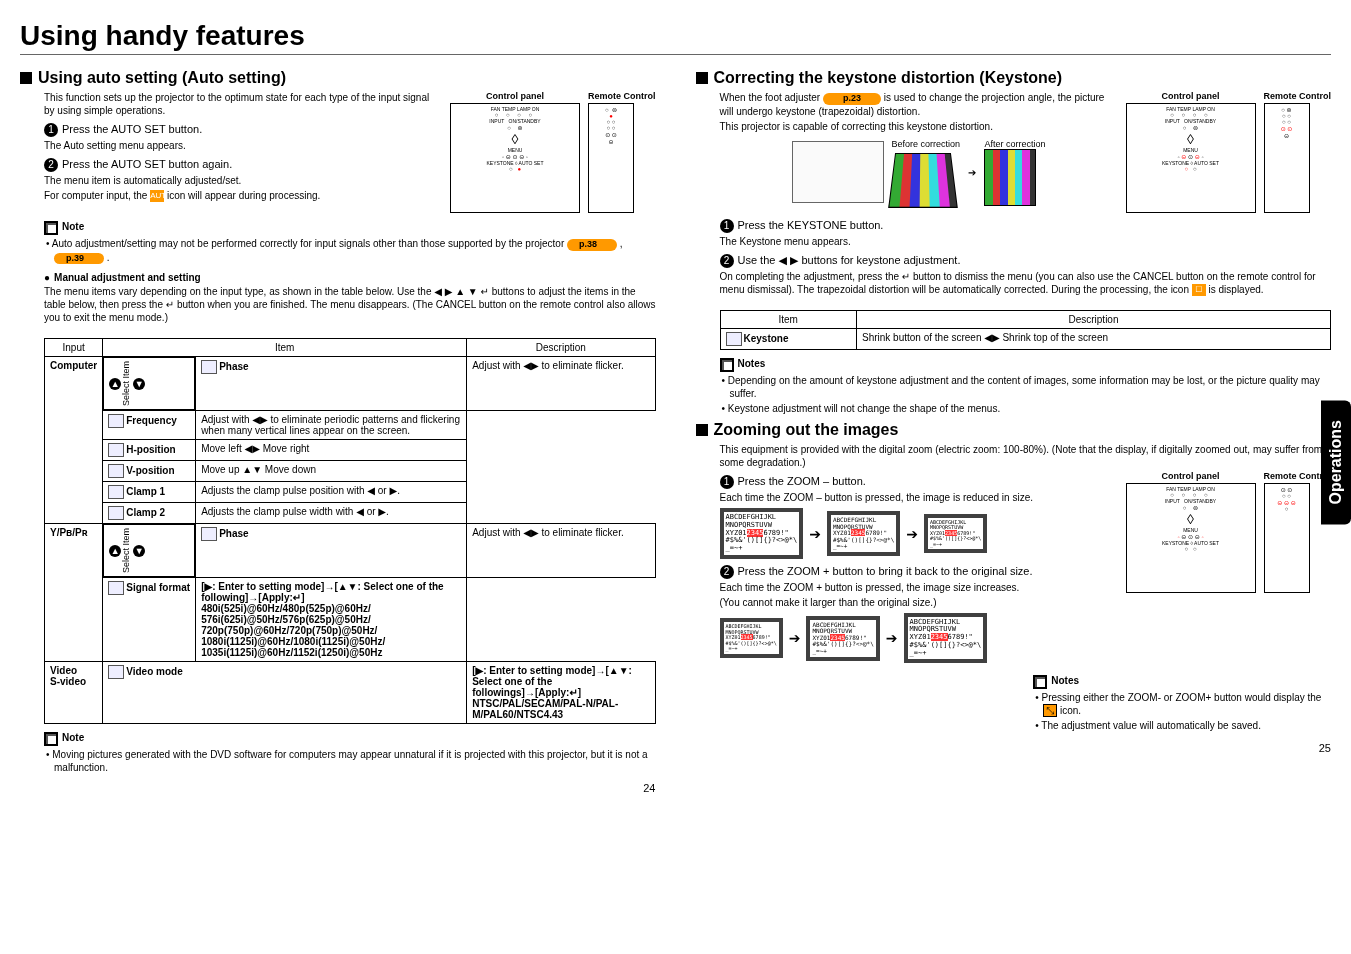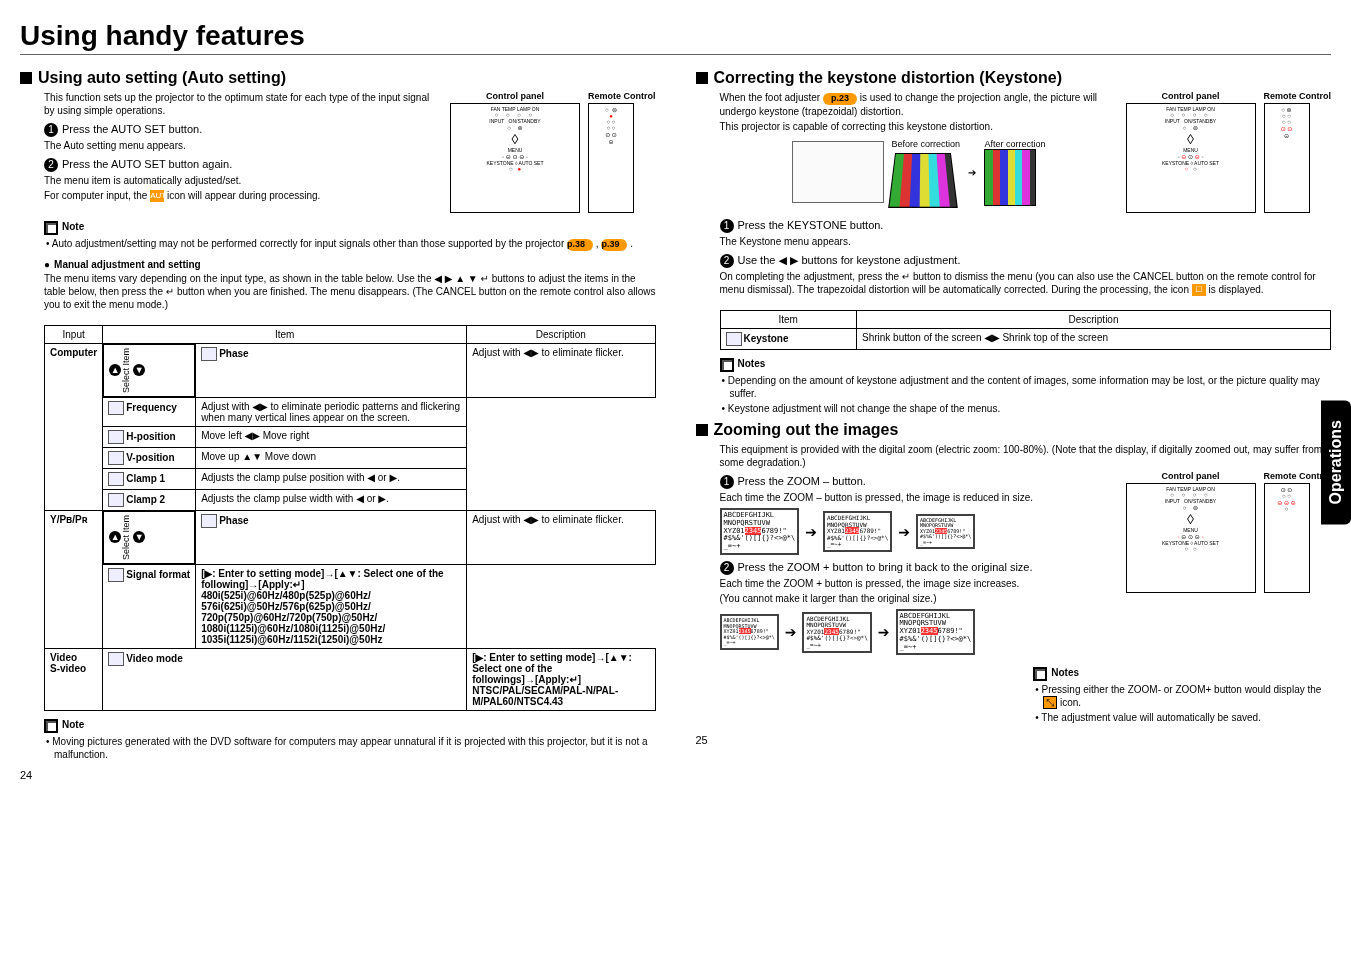--- a/index.html
+++ b/index.html
@@ -9,40 +9,40 @@
 .sec-title{font-size:16px;font-weight:bold;margin:6px 0 4px;display:flex;align-items:center;gap:4px}
 .blk{display:inline-block;width:12px;height:12px;background:#000;margin-right:2px;vertical-align:middle}
 .body{padding-left:24px}
 .step{font-size:11px;font-weight:normal;margin-top:6px}
 .step .num{display:inline-block;width:14px;height:14px;border-radius:50%;background:#000;color:#fff;text-align:center;line-height:14px;margin-right:4px;font-size:10px}
 p{margin:2px 0;line-height:1.3}
 .note-h{font-weight:bold;margin-top:8px;display:flex;align-items:flex-start;gap:4px}
 .note-h::before{content:"";display:inline-block;width:10px;height:10px;background:#fff;border:2px solid #000;box-shadow:inset 2px 2px 0 #555}
 .sub{font-weight:bold;margin-top:8px}
 .sub::before{content:"●";margin-right:4px}
-.pref{display:inline-block;background:#f90;color:#000;border-radius:6px;padding:0 8px;font-size:9px;font-weight:bold}
+.pref{display:inline-block;background:#f90;color:#000;border-radius:6px;padding:0 20px;font-size:9px;font-weight:bold}
 .iconbox{display:inline-block;width:14px;height:12px;background:#f90;vertical-align:middle;font-size:8px;color:#fff;text-align:center;line-height:12px}
 table{border-collapse:collapse;width:100%;margin-top:14px;font-size:10px}
 th,td{border:1px solid #000;padding:3px 5px;vertical-align:top;text-align:left}
 th{text-align:center;font-weight:normal}
 .itemcell{white-space:nowrap;font-weight:bold}
 .itemcell .iic{display:inline-block;width:14px;height:12px;border:1px solid #555;background:#eef;margin-right:2px;vertical-align:middle}
 .arr{display:inline-block;width:12px;height:12px;background:#000;border-radius:50%;color:#fff;font-size:9px;line-height:12px;text-align:center;vertical-align:middle}
 .diag{border:1px solid #000;width:130px;height:110px;position:relative;background:#fff;font-size:6px;text-align:center;padding:2px;box-sizing:border-box}
 .diag .dots{letter-spacing:3px}
 .diag-lbl{font-size:9px;font-weight:bold;text-align:center;margin-bottom:2px}
 .diags{display:flex;gap:8px;float:right;margin-left:8px}
 .keyrow{display:flex;gap:8px;align-items:center;justify-content:center;margin:6px 0}
 .keyrow .proj{width:90px;height:60px;border:1px solid #666;background:#fafafa}
-.zoomsample{display:inline-block;border:2px solid #404040;padding:2px;font-family:monospace;font-size:7px;line-height:1.1;background:#fff}
+.zoomsample{display:inline-block;border:4px solid #404040;padding:2px;font-family:monospace;font-size:7px;line-height:1.1;background:#fff}
 .zoomsample .hl{background:#f33;color:#fff}
 .zrow{display:flex;gap:6px;align-items:center;margin:4px 0}
 .zrow .arrb{font-size:14px}
 .side-tab{position:absolute;right:0;top:400px;background:#000;color:#fff;padding:20px 6px;font-size:16px;font-weight:bold;writing-mode:vertical-rl;transform:rotate(180deg);border-radius:6px 0 0 6px}
-.pnum{text-align:left;font-size:11px;margin-top:8px}
+.pnum{text-align:right;font-size:11px;margin-top:8px}
 .vert{writing-mode:vertical-rl;transform:rotate(180deg);font-size:9px;text-align:center}
 .selitem{display:flex;align-items:center}
 .selitem .vert{margin-right:2px}
 .notes-box{display:flex;gap:16px}
 .notes-box .ncol{flex:1}
 .bullet{padding-left:10px;text-indent:-8px}
 .bullet::before{content:"• ";}
 .clear{clear:both}
 </style>
 </head>

